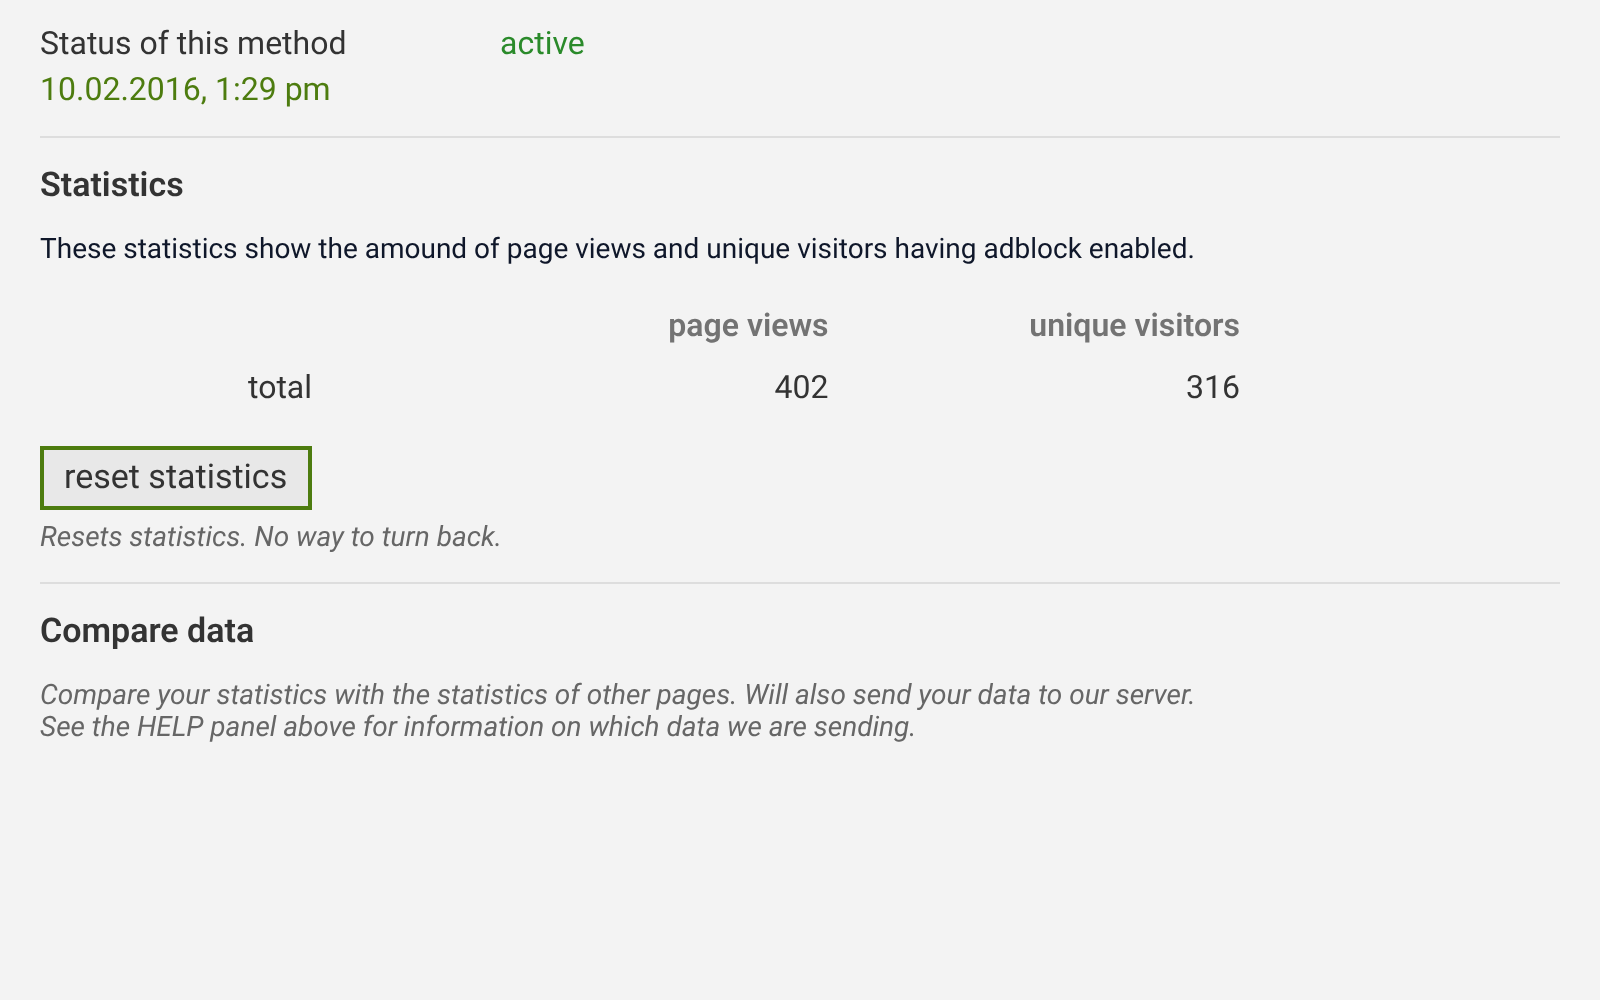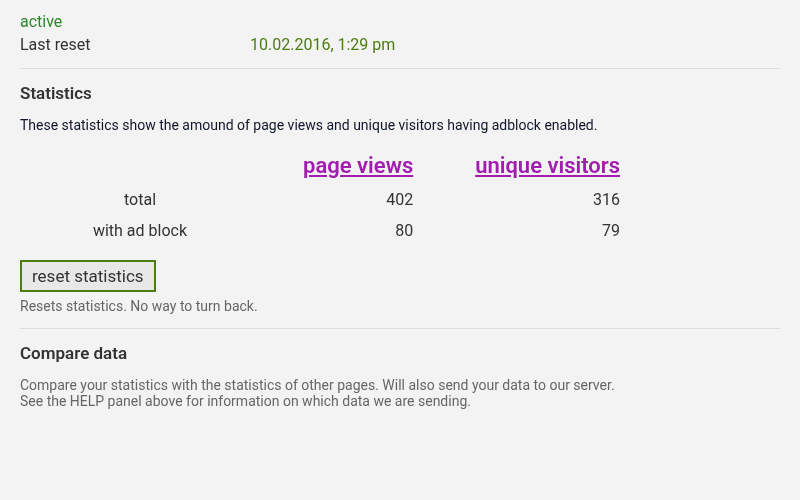--- a/index.html
+++ b/index.html
@@ -33,63 +33,63 @@
       margin-bottom: 14px;
     }
     .desc {
       color: #0f172a;
       font-size: 14px;
       margin-bottom: 14px;
     }
     .desc-italic {
       color: #666;
       font-size: 14px;
+      font-style: italic;
     }
     table {
       border-collapse: collapse;
       width: 610px;
       margin-bottom: 14px;
     }
     th, td {
       padding: 6px 10px;
       text-align: right;
     }
     th:first-child, td:first-child {
       text-align: center;
       width: 240px;
     }
     th {
       font-weight: 600;
-      color: #a21caf;
-      font-size: 22px;
-      text-decoration: underline;
+      color: #737373;
+      font-size: 16px;
     }
     td {
       color: #333;
       font-size: 16px;
     }
     button.reset {
       background: #e8e8e8;
       border: 2px solid #4d7c0f;
       padding: 4px 10px;
       font-size: 17px;
       color: #333;
       cursor: pointer;
       font-family: inherit;
     }
     .btn-row { margin-bottom: 6px; }
   </style>
 </head>
 <body>
 
 <div class="info-row">
+  <div class="info-label">Status of this method</div>
   <div class="info-value active">active</div>
 </div>
 <div class="info-row">
-  <div class="info-label">Last reset</div>
   <div class="info-value">10.02.2016, 1:29 pm</div>
 </div>
 
 <hr>
 
 <h3>Statistics</h3>
 <p class="desc">These statistics show the amound of page views and unique visitors having adblock enabled.</p>
 
 <table>
   <thead>
@@ -98,25 +98,20 @@
       <th>page views</th>
       <th>unique visitors</th>
     </tr>
   </thead>
   <tbody>
     <tr>
       <td>total</td>
       <td>402</td>
       <td>316</td>
     </tr>
-    <tr>
-      <td>with ad block</td>
-      <td>80</td>
-      <td>79</td>
-    </tr>
   </tbody>
 </table>
 
 <div class="btn-row">
   <button class="reset">reset statistics</button>
 </div>
 <p class="desc-italic">Resets statistics. No way to turn back.</p>
 
 <hr>
 

